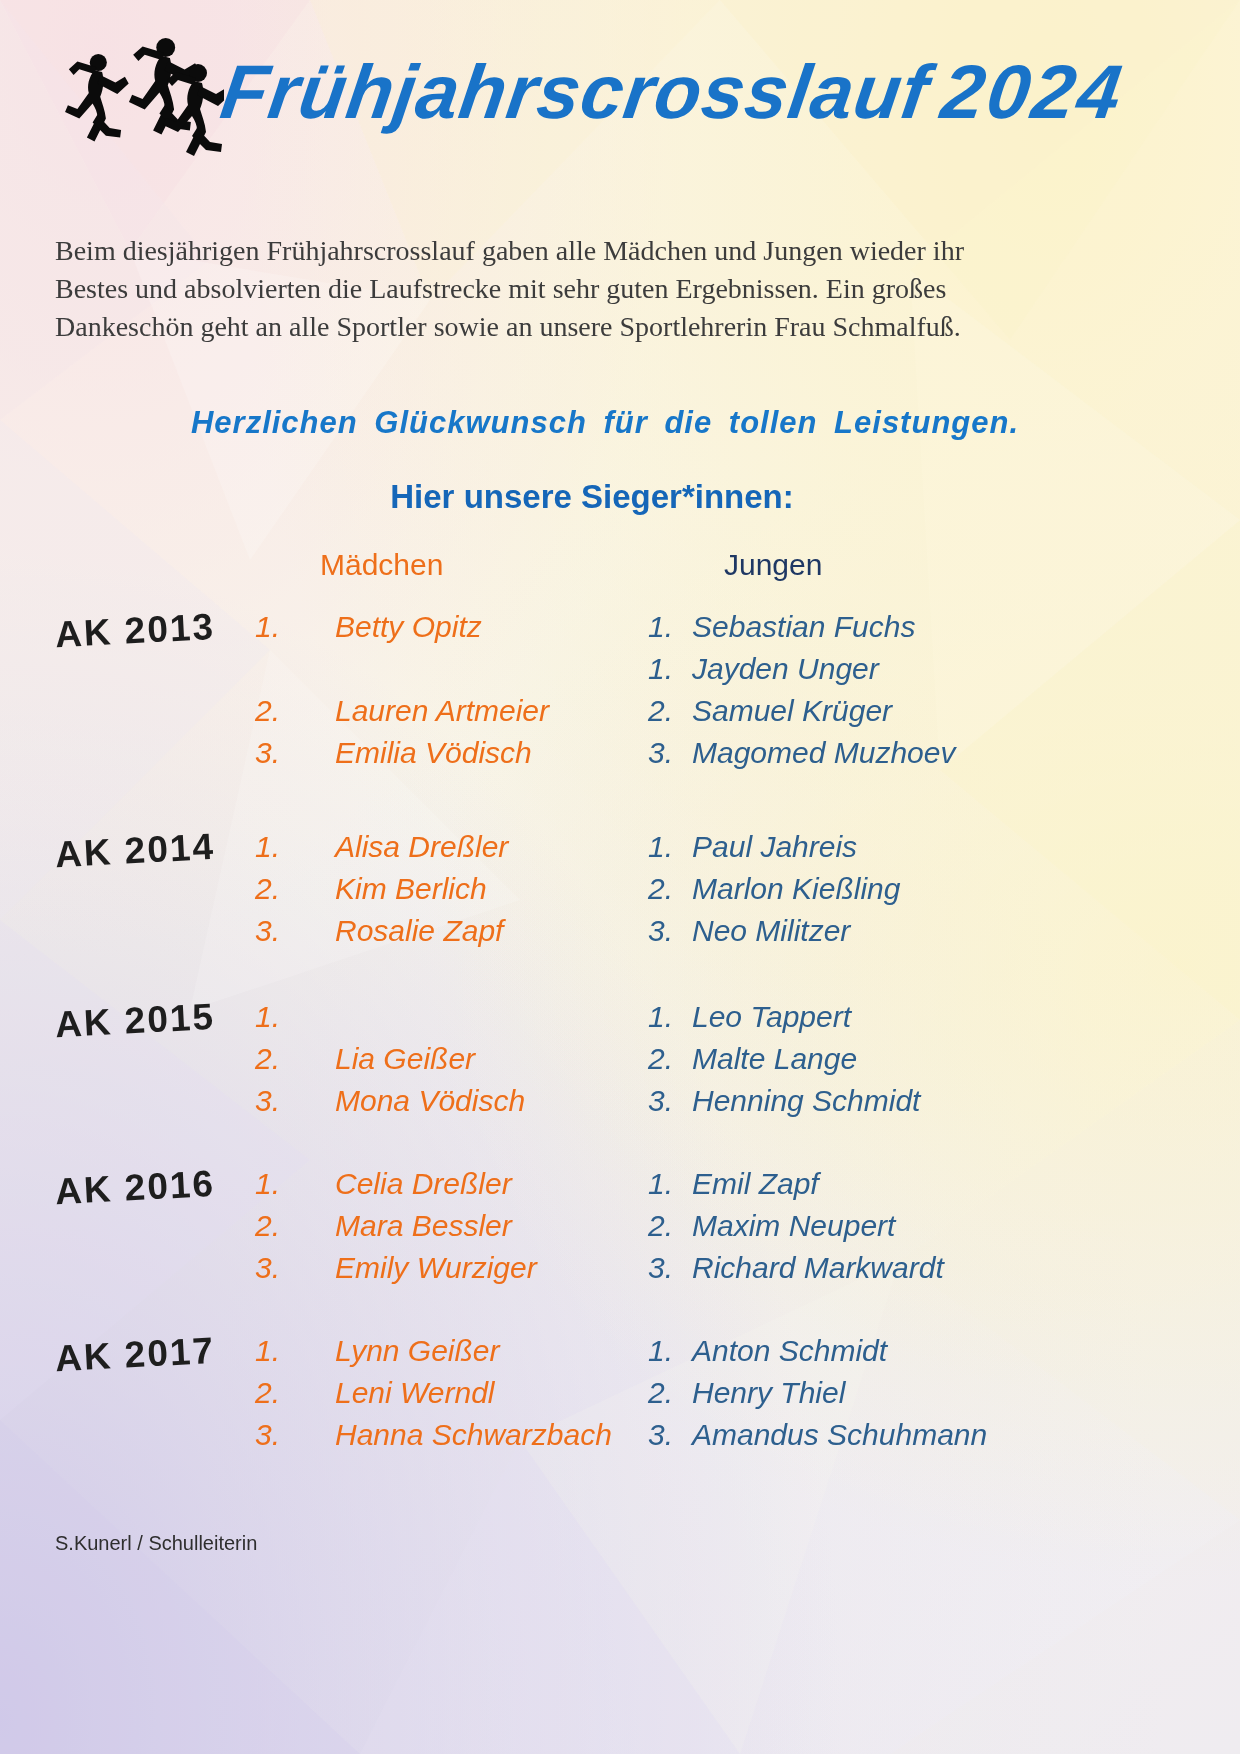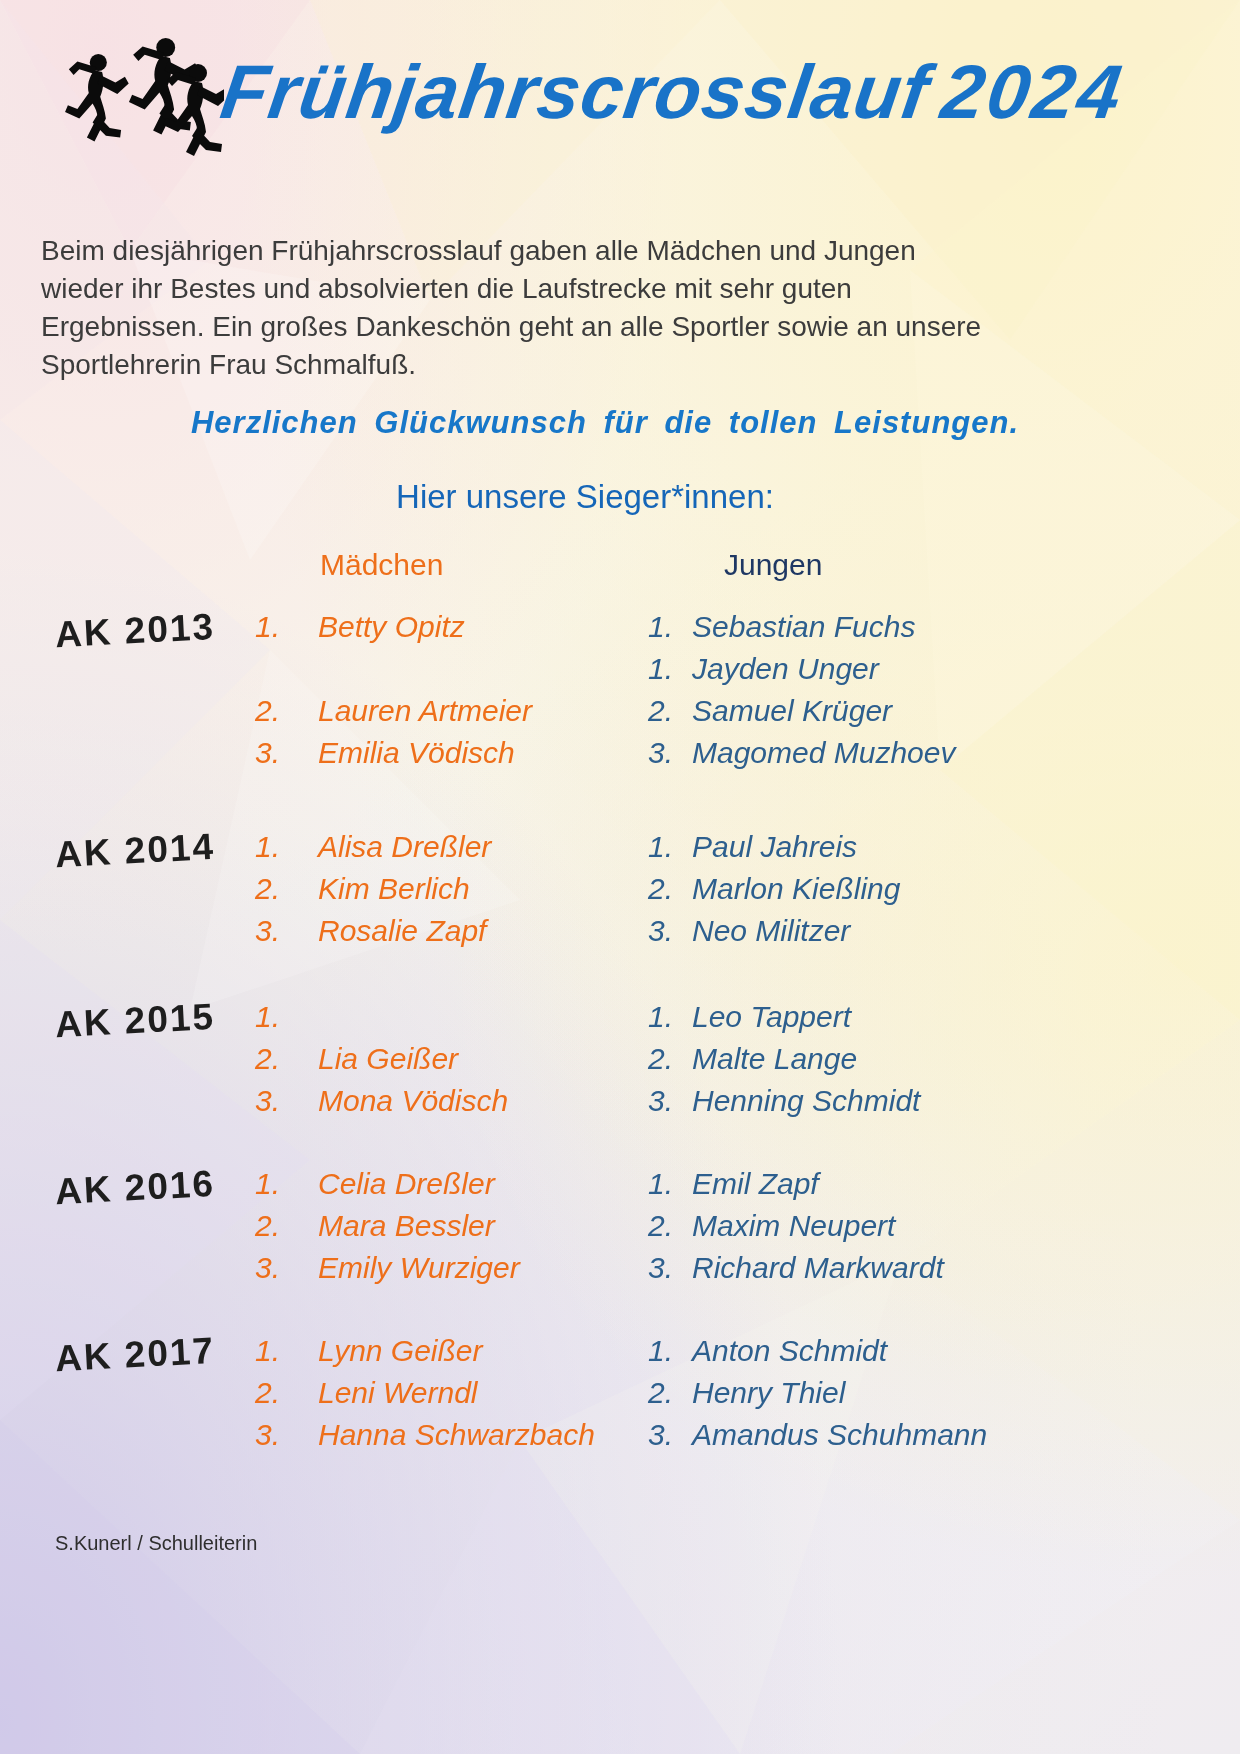--- a/index.html
+++ b/index.html
@@ -19,48 +19,48 @@
   }
   .poly{position:absolute;inset:0;opacity:.55;pointer-events:none;}
   .runners{position:absolute;left:52px;top:36px;width:172px;height:132px;}
   .title{
     position:absolute;left:222px;top:48px;width:990px;
     font-size:76px;color:#1973c8;font-style:italic;font-weight:bold;
     transform:skewX(-8deg);letter-spacing:1px;white-space:nowrap;
   }
   .title .year{font-weight:900;letter-spacing:3px;margin-left:14px;}
   .intro{
-    position:absolute;left:41px;top:232px;width:948px;
-    font-size:28px;line-height:38px;color:#3c3c3c;
+    position:absolute;left:55px;top:232px;width:948px;
+    font-size:28px;line-height:38px;color:#3c3c3c;font-family:Liberation Serif, serif;
   }
   .congrats{
     position:absolute;left:55px;top:405px;width:1100px;
     font-size:31px;color:#1777c9;font-weight:bold;font-style:italic;
     letter-spacing:1px;word-spacing:7px;text-align:center;
   }
   .winners-heading{
     position:absolute;left:0;top:478px;width:1170px;text-align:center;
-    font-size:33px;font-weight:normal;color:#1566b8;
+    font-size:33px;font-weight:bold;color:#1566b8;padding-left:7px;
   }
   .col-head{position:absolute;top:548px;font-size:30px;font-weight:normal;}
   .col-head.girls{left:320px;color:#ee6f1a;}
   .col-head.boys{left:724px;color:#1f3864;}
   .group{position:absolute;left:0;width:1240px;}
   .g0{top:610px;} .g1{top:830px;} .g2{top:1000px;} .g3{top:1167px;} .g4{top:1334px;}
   .ak{
     position:absolute;left:55px;top:0;
     font-size:37px;font-weight:bold;color:#1e1e1e;
     letter-spacing:2px;transform:rotate(-3deg);
   }
   .row{position:relative;height:42px;}
   .g-rank,.g-name,.b-rank,.b-name{
     position:absolute;top:0;font-size:30px;font-style:italic;white-space:nowrap;
   }
   .g-rank{left:255px;color:#ee6f1a;}
-  .g-name{left:318px;color:#ee6f1a;}
+  .g-name{left:335px;color:#ee6f1a;}
   .b-rank{left:648px;color:#2d5f8e;}
   .b-name{left:692px;color:#2d5f8e;}
   .footer{
     position:absolute;left:55px;top:1532px;
     font-size:20px;color:#2e2e2e;
   }
 </style>
 </head>
 <body>
 

